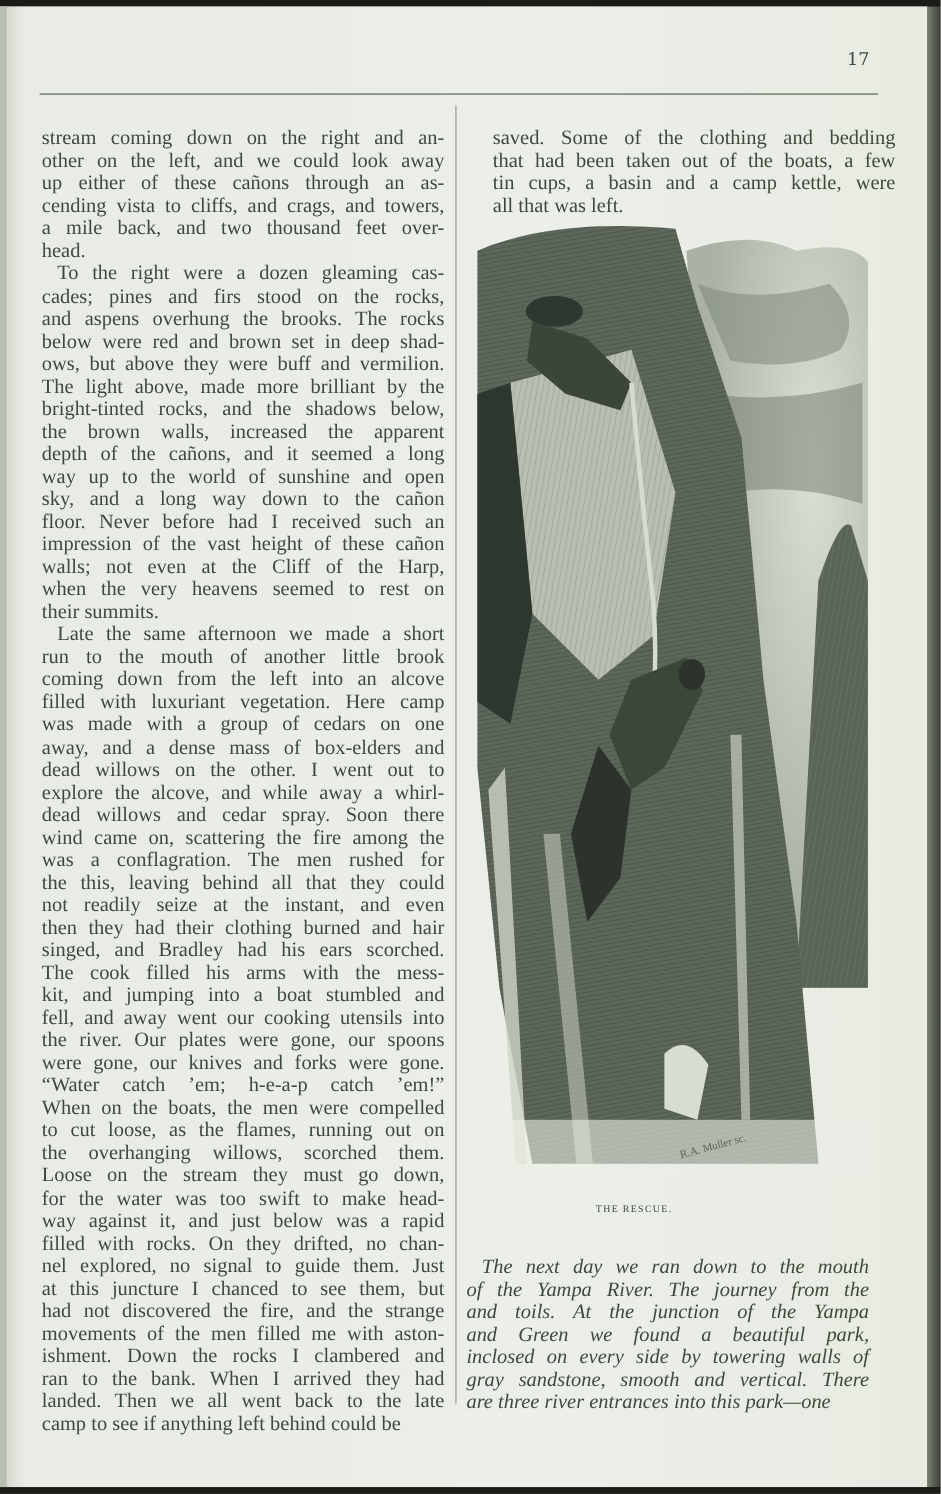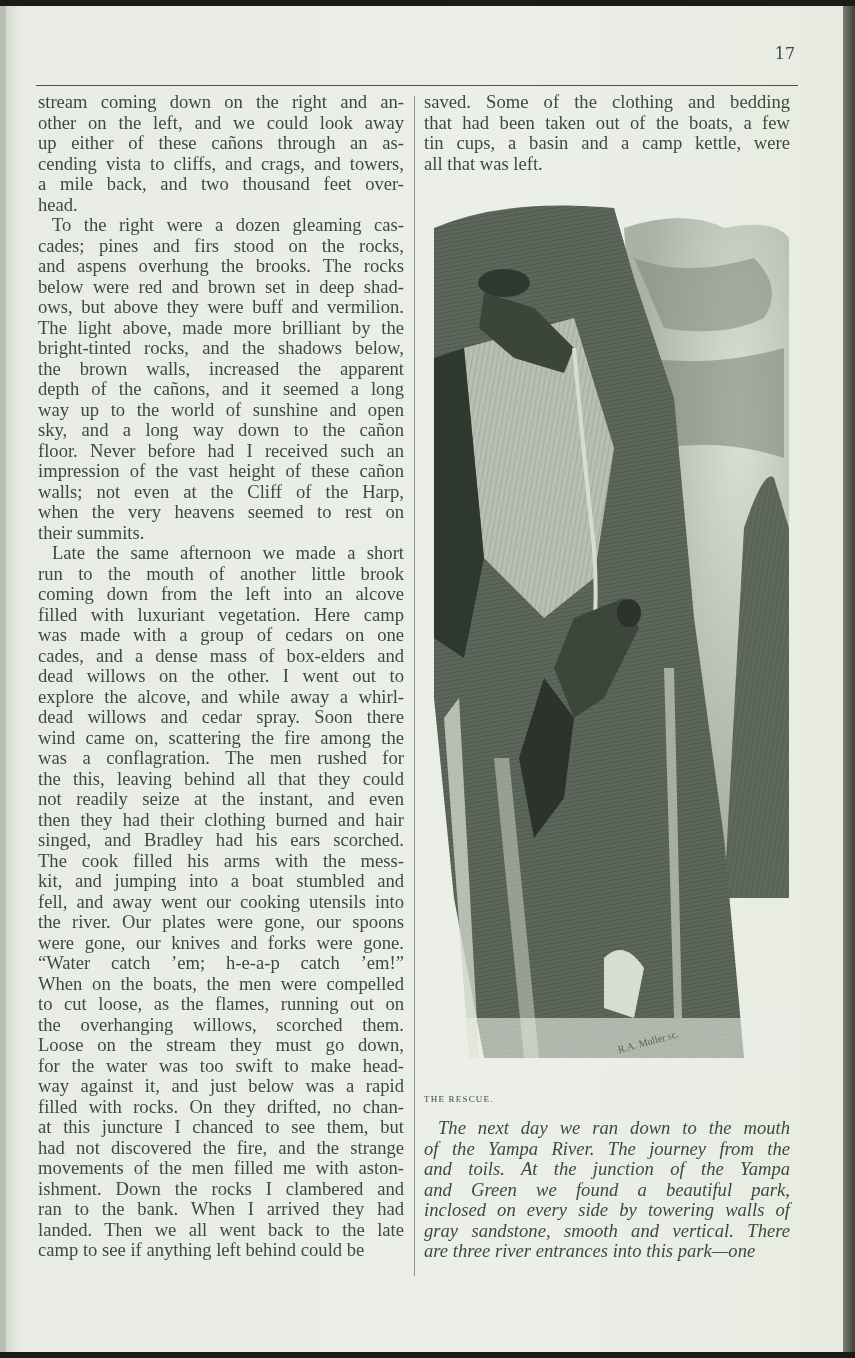--- a/index.html
+++ b/index.html
@@ -3,31 +3,31 @@
 <meta charset="utf-8">
 <style>
   html,body{margin:0;padding:0;}
   body{width:855px;height:1358px;overflow:hidden;background:#1e201c;position:relative;}
   .topbar{position:absolute;left:0;top:0;width:855px;height:6px;background:#1a1c18;}
   .bottombar{position:absolute;left:0;top:1352px;width:855px;height:6px;background:#1a1c18;}
   .page{position:absolute;left:0;top:6px;width:843px;height:1346px;background:#ebeee6;
         background-image:linear-gradient(90deg,#c9cdc3 0,#dcdfd6 10px,#e9ece4 22px,#ecefe7 60%,#e8ebe2 100%);}
   .rightedge{position:absolute;left:843px;top:6px;width:12px;height:1346px;background:linear-gradient(90deg,#7a8074,#3c4038);}
   .leftstrip{position:absolute;left:0;top:6px;width:6px;height:1346px;background:#b9beb2;}
-  .pnum{position:absolute;left:770px;top:44px;width:30px;text-align:center;font-family:"DejaVu Serif",serif;font-size:16px;color:#3e4a40;}
+  .pnum{position:absolute;left:770px;top:44px;width:30px;text-align:left;font-family:"DejaVu Serif",serif;font-size:16px;color:#3e4a40;}
   .rule{position:absolute;left:36px;top:85px;width:762px;height:1px;background:#4a5347;}
-  .col{position:absolute;font-family:"Liberation Serif",serif;font-size:18.6px;line-height:20.5px;color:#3c4a3e;text-align:justify;}
+  .col{position:absolute;font-family:"Liberation Serif",serif;font-size:18.6px;line-height:20.5px;color:#3c4a3e;text-align:justify;margin-top:24px;}
   .col p{margin:0;}
   .col .line{display:block;text-align:justify;text-align-last:justify;white-space:nowrap;}
   .col .line.last{text-align-last:left;}
   .left{left:38px;top:92px;width:366px;}
-  .right{left:424px;top:92px;width:366px;}
+  .right{left:448px;top:92px;width:366px;}
   .divider{position:absolute;left:414px;top:96px;width:1px;height:1180px;background:#8c9488;}
   .illus{position:absolute;left:424px;top:198px;width:368px;height:868px;}
-  .caption{position:absolute;left:424px;top:1094px;width:305px;text-align:left;font-family:"Liberation Serif",serif;font-size:9px;letter-spacing:1.2px;color:#3c4a3e;}
+  .caption{position:absolute;left:424px;top:1094px;width:305px;text-align:center;font-family:"Liberation Serif",serif;font-size:9px;letter-spacing:1.2px;color:#3c4a3e;}
   .right2{left:424px;top:1118px;width:366px;font-style:italic;}
 </style>
 </head>
 <body>
 
 <div class="topbar"></div>
 <div class="page"></div>
 <div class="leftstrip"></div>
 <div class="rightedge"></div>
 <div class="bottombar"></div>
@@ -62,21 +62,21 @@
       <span class="line">walls; not even at the Cliff of the Harp,</span>
       <span class="line">when the very heavens seemed to rest on</span>
       <span class="line last">their summits.</span>
     </p>
     <p>
       <span class="line" style="padding-left: 14px;">Late the same afternoon we made a short</span>
       <span class="line">run to the mouth of another little brook</span>
       <span class="line">coming down from the left into an alcove</span>
       <span class="line">filled with luxuriant vegetation. Here camp</span>
       <span class="line">was made with a group of cedars on one</span>
-      <span class="line">cades, and a dense mass of box-elders and</span>
+      <span class="line">away, and a dense mass of box-elders and</span>
       <span class="line">dead willows on the other. I went out to</span>
       <span class="line">explore the alcove, and while away a whirl-</span>
       <span class="line">dead willows and cedar spray. Soon there</span>
       <span class="line">wind came on, scattering the fire among the</span>
       <span class="line">was a conflagration. The men rushed for</span>
       <span class="line">the this, leaving behind all that they could</span>
       <span class="line">not readily seize at the instant, and even</span>
       <span class="line">then they had their clothing burned and hair</span>
       <span class="line">singed, and Bradley had his ears scorched.</span>
       <span class="line">The cook filled his arms with the mess-</span>
@@ -85,20 +85,21 @@
       <span class="line">the river. Our plates were gone, our spoons</span>
       <span class="line">were gone, our knives and forks were gone.</span>
       <span class="line">“Water catch ’em; h-e-a-p catch ’em!”</span>
       <span class="line">When on the boats, the men were compelled</span>
       <span class="line">to cut loose, as the flames, running out on</span>
       <span class="line">the overhanging willows, scorched them.</span>
       <span class="line">Loose on the stream they must go down,</span>
       <span class="line">for the water was too swift to make head-</span>
       <span class="line">way against it, and just below was a rapid</span>
       <span class="line">filled with rocks. On they drifted, no chan-</span>
+      <span class="line">nel explored, no signal to guide them. Just</span>
       <span class="line">at this juncture I chanced to see them, but</span>
       <span class="line">had not discovered the fire, and the strange</span>
       <span class="line">movements of the men filled me with aston-</span>
       <span class="line">ishment. Down the rocks I clambered and</span>
       <span class="line">ran to the bank. When I arrived they had</span>
       <span class="line">landed. Then we all went back to the late</span>
       <span class="line last">camp to see if anything left behind could be</span>
     </p>
   </div>
 

